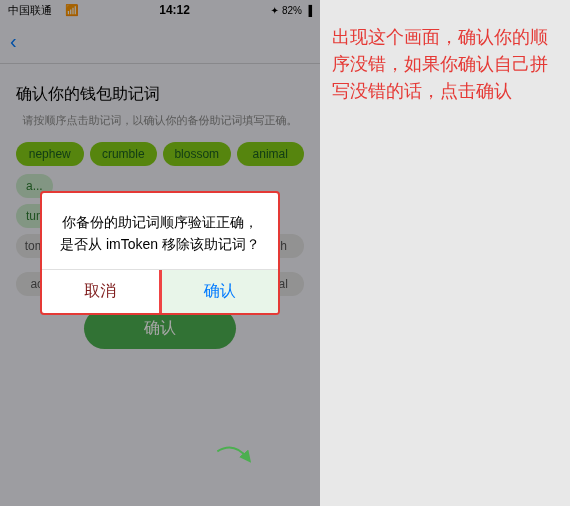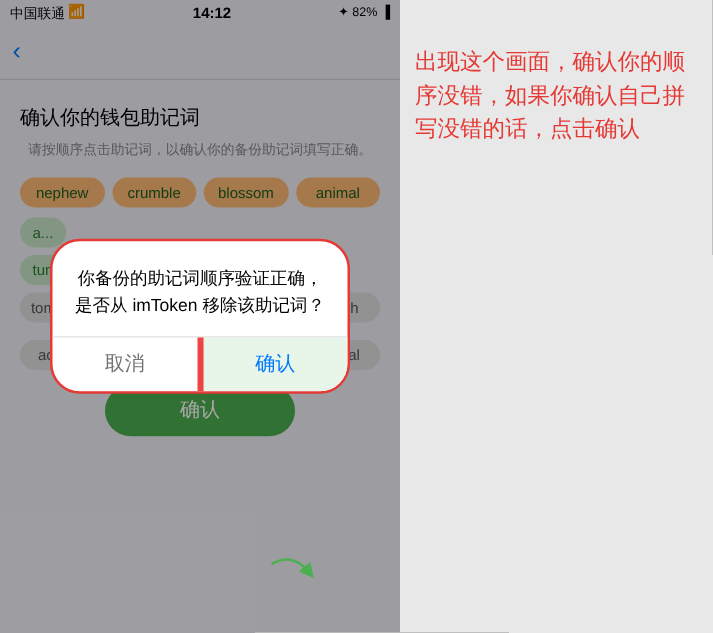--- a/index.html
+++ b/index.html
@@ -25,21 +25,21 @@
     .status-bar {
       background: #f2f2f7;
       height: 20px;
       display: flex;
       align-items: center;
       justify-content: space-between;
       padding: 0 8px;
       font-size: 11px;
       color: #000;
     }
-    .status-bar .left { display: flex; align-items: center; gap: 3px; font-family: Liberation Mono, monospace; }
+    .status-bar .left { display: flex; align-items: center; gap: 13px; }
     .status-bar .center { font-weight: 600; font-size: 12px; }
     .status-bar .right { display: flex; align-items: center; gap: 3px; font-size: 10px; }
 
     
     .nav-bar {
       background: #f2f2f7;
       height: 44px;
       display: flex;
       align-items: center;
       justify-content: center;
@@ -92,21 +92,21 @@
       text-align: center;
       font-size: 12px;
       color: #2e7d32;
       font-weight: 400;
     }
     .word-chip.gray {
       background: #e0e0e0;
       color: #555;
     }
     .word-chip.active {
-      background: #fdba74;
+      background: #84cc16;
       color: #1b5e20;
     }
 
     
     .word-row {
       display: flex;
       gap: 6px;
       margin-bottom: 6px;
     }
     .word-chip-sm {
@@ -135,21 +135,21 @@
       position: absolute;
       top: 0; left: 0; right: 0; bottom: 0;
       background: rgba(0,0,0,0.35);
       display: flex;
       align-items: center;
       justify-content: center;
       z-index: 10;
     }
     .dialog {
       background: #fff;
-      border-radius: 24px;
+      border-radius: 4px;
       width: 240px;
       overflow: hidden;
       border: 2px solid #e53935;
     }
     .dialog-body {
       padding: 18px 16px 14px;
       text-align: center;
     }
     .dialog-message {
       font-size: 14px;
@@ -163,22 +163,22 @@
     .dialog-btn {
       flex: 1;
       padding: 11px;
       font-size: 16px;
       border: none;
       background: transparent;
       cursor: pointer;
       color: #007aff;
     }
     .dialog-btn:first-child {
-      border-right: 5px solid #ef4444;
-      color: #737373;
+      border-right: 3px solid #ef4444;
+      color: #7f1d1d;
     }
     .dialog-btn.confirm {
       color: #007aff;
       font-weight: 500;
       background: #e8f5e9;
     }
 
     
     .arrow-hint {
       position: absolute;
@@ -189,21 +189,21 @@
       height: 0;
     }
     .arrow-svg {
       width: 40px;
       height: 40px;
     }
 
     
     .annotation-panel {
       flex: 1;
-      padding: 36px 12px;
+      padding: 24px 12px;
       display: flex;
       flex-direction: column;
       align-items: flex-start;
       justify-content: flex-start;
     }
     .annotation-text {
       font-size: 18px;
       color: #e53935;
       font-weight: 500;
       line-height: 1.5;

